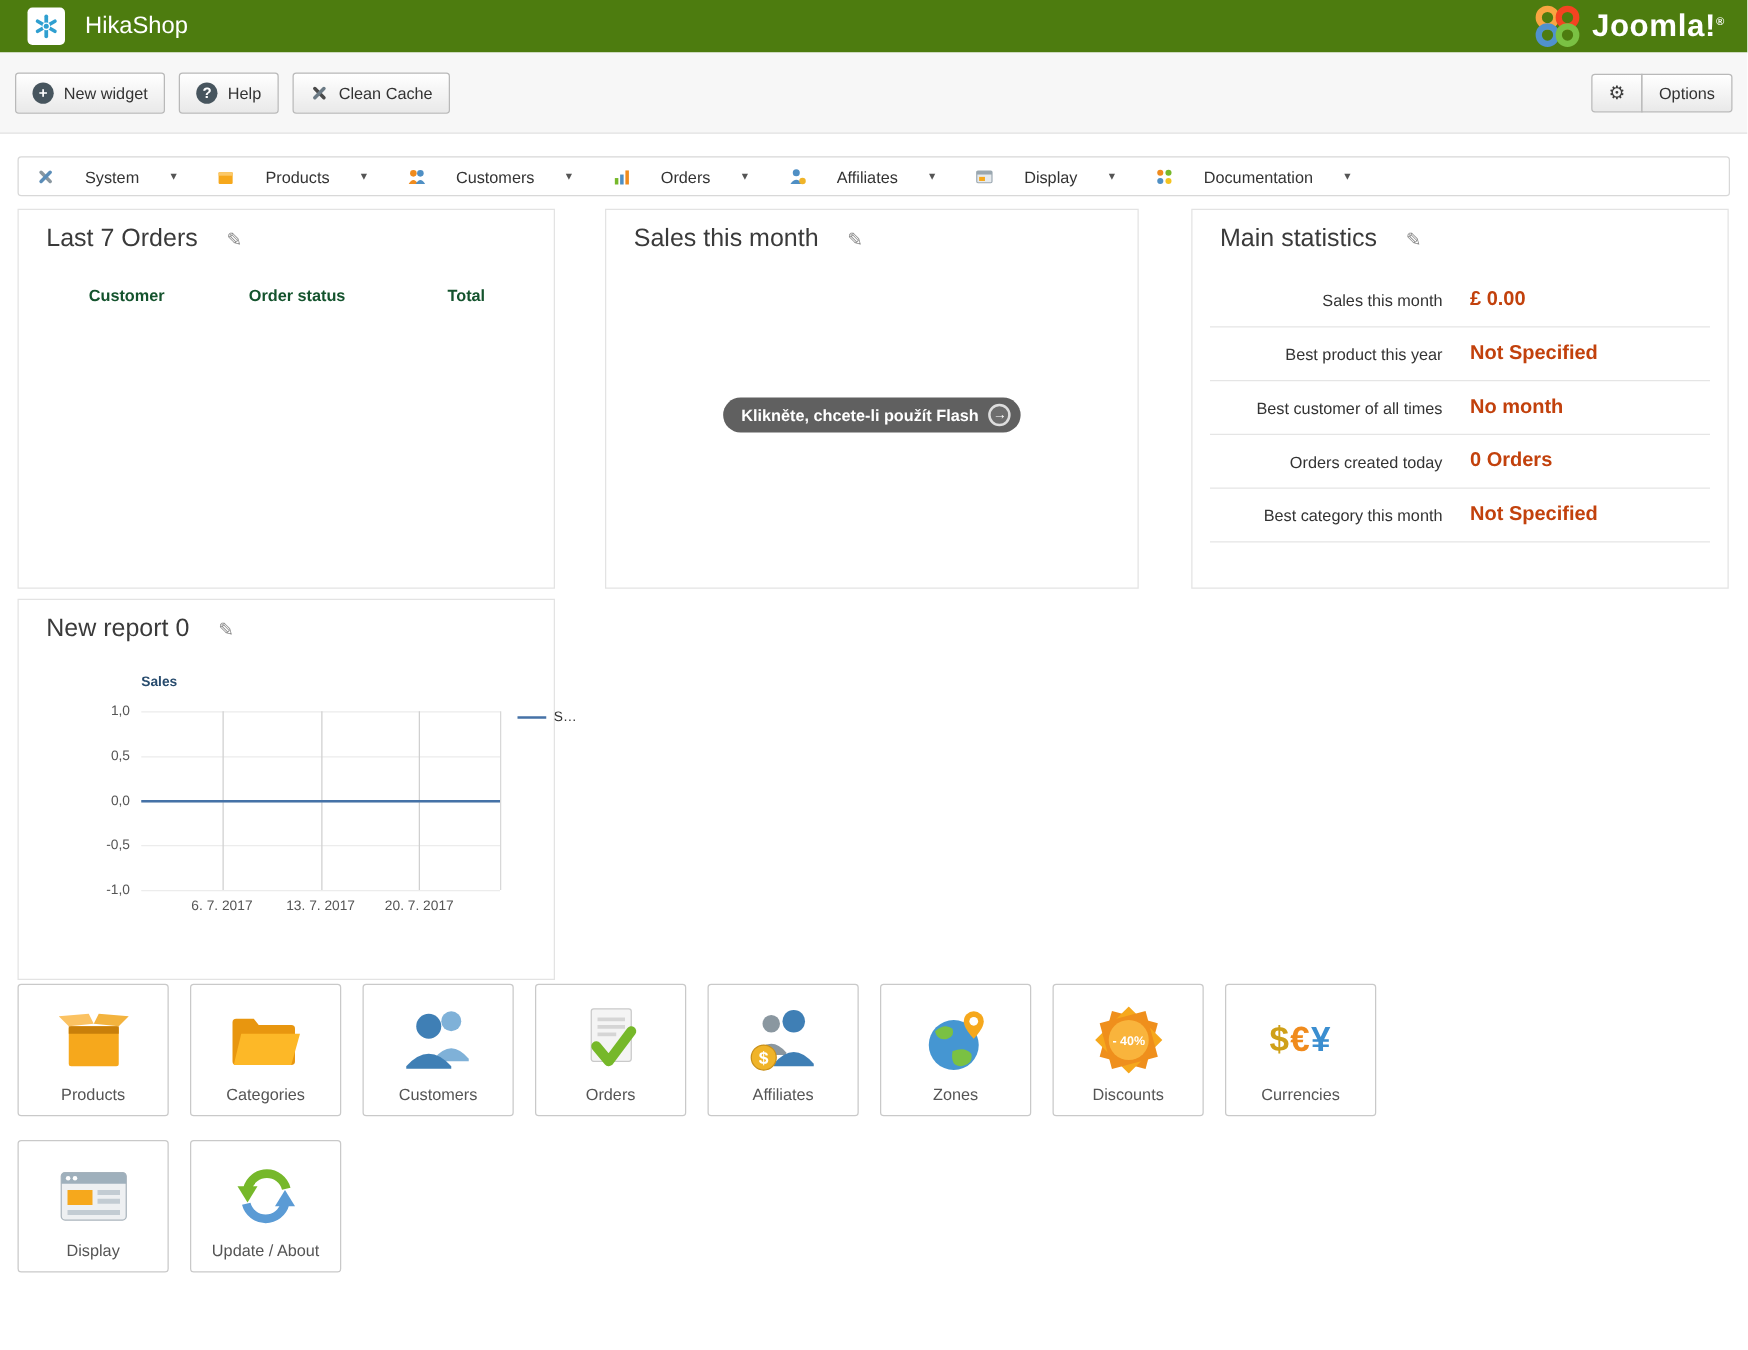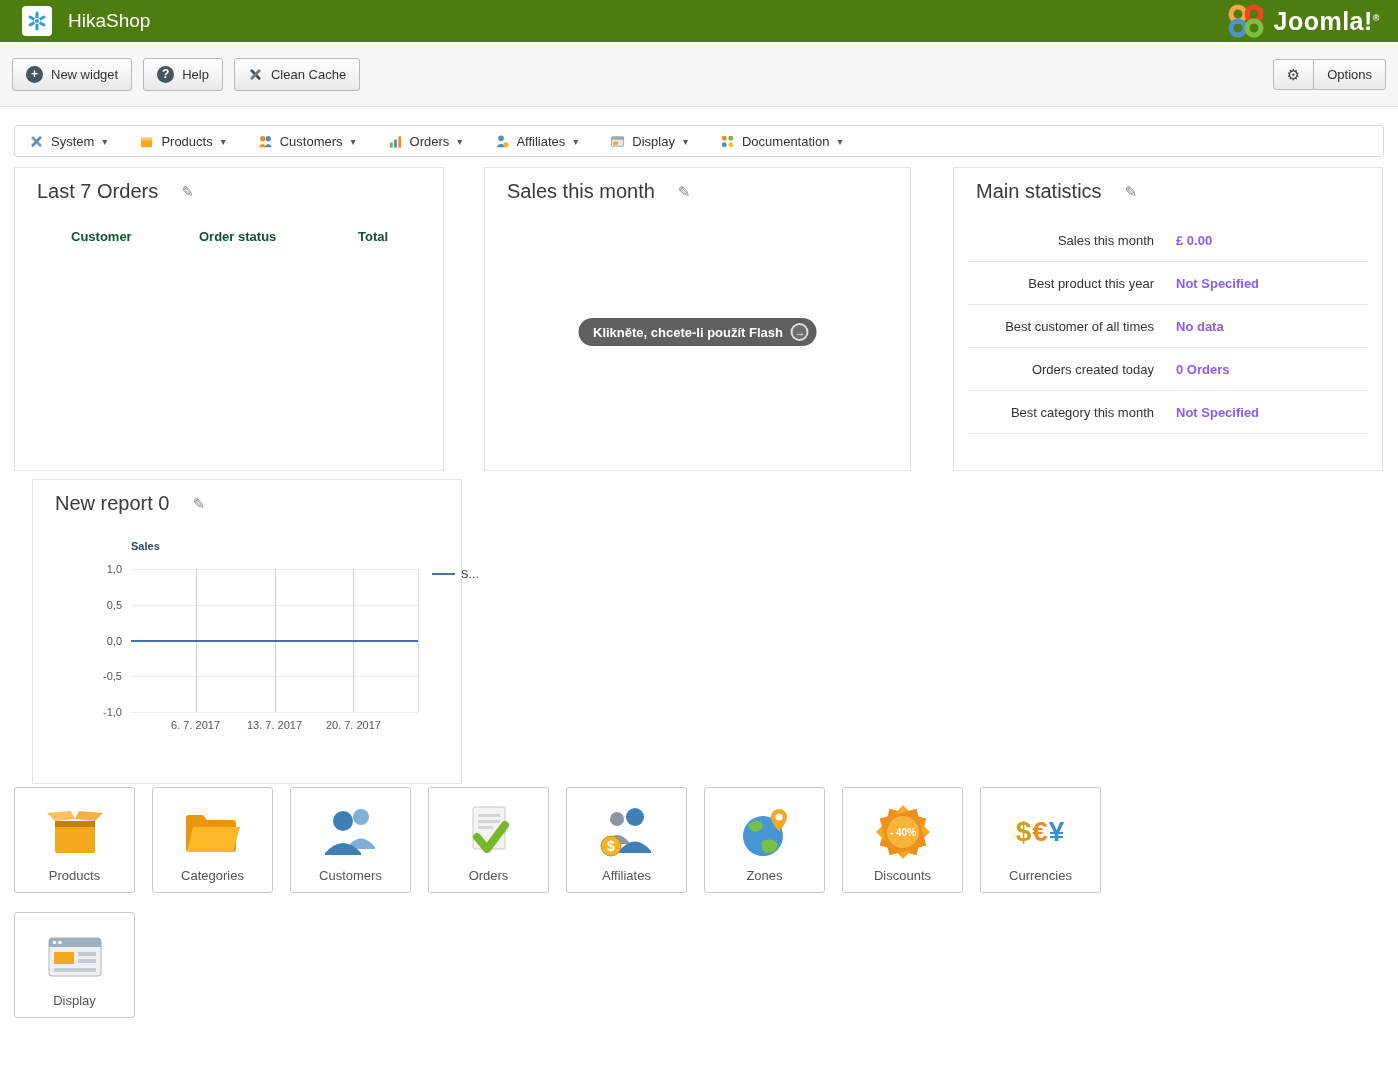--- a/index.html
+++ b/index.html
@@ -43,35 +43,35 @@
   .gicon { color: #3d3d3d; font-size: 15px; line-height: 15px; }
   .btn-group { display: inline-flex; }
   .btn-group .btn:first-child { border-radius: 3px 0 0 3px; }
   .btn-group .btn:last-child { border-radius: 0 3px 3px 0; margin-left: -1px; }
   
   .menubar {
     margin: 18px 14px 0; border: 1px solid #d8d8d8; border-radius: 3px;
     background: #fff; display: flex; align-items: center;
     padding: 0 14px; height: 32px; gap: 32px;
   }
-  .menu-item { display: flex; align-items: center; gap: 7px; cursor: pointer; color: #333; }
+  .menu-item { display: flex; align-items: center; gap: 24px; cursor: pointer; color: #333; }
   .menu-item .caret { color: #555; font-size: 10px; margin-left: 1px; }
   .mi { width: 15px; height: 15px; display: block; }
   
   .dash { position: relative; height: 630px; }
   .panel { position: absolute; border: 1px solid #e3e3e3; background: #fff; }
   .panel h2 {
     font-size: 20px; font-weight: 400; color: #3a3a3a;
     margin: 12px 0 0 22px; display: flex; align-items: center; gap: 23px;
   }
   .edit-icon { font-size: 15px; color: #8a8a8a; cursor: pointer; }
   .panel-orders { left: 14px; top: 10px;  width: 430px; height: 304px; }
   .panel-sales  { left: 484px; top: 10px; width: 427px; height: 304px; }
   .panel-stats  { left: 953px; top: 10px; width: 430px; height: 304px; }
-  .panel-report { left: 14px; top: 322px; width: 430px; height: 305px; margin-left: 18px; }
+  .panel-report { left: 14px; top: 322px; width: 430px; height: 305px; }
   
   .thead { display: flex; margin: 26px 0 0 56px; font-weight: bold; font-size: 13px; color: #14532d; }
   .thead .c1 { width: 128px; }
   .thead .c2 { width: 159px; }
   .thead .c3 { width: 60px; }
   
   .flash-pill {
     position: absolute; left: 50%; top: 150px; transform: translateX(-50%);
     background: #606060; color: #fff; font-weight: bold; font-size: 13px;
     border-radius: 16px; padding: 5px 8px 5px 15px;
@@ -83,21 +83,21 @@
     display: flex; align-items: center; justify-content: center;
     font-size: 11px; color: #fff; font-weight: bold;
   }
   
   .stat-rows { margin: 16px 14px 0 14px; }
   .stat-row {
     display: flex; align-items: center; height: 43px;
     border-bottom: 1px solid #e5e5e5;
   }
   .stat-label { width: 186px; text-align: right; color: #333; font-size: 13px; }
-  .stat-value { margin-left: 22px; color: #8b5cf6; font-weight: bold; font-size: 13px; cursor: pointer; }
+  .stat-value { margin-left: 22px; color: #c2410c; font-weight: bold; font-size: 16px; cursor: pointer; }
   
   .chart-title { position: absolute; left: 98px; top: 60px; font-size: 11px; font-weight: bold; color: #274b6d; }
   .plot {
     position: absolute; left: 98px; top: 89px; width: 288px; height: 143px;
     border-right: 1px solid #d8d8d8;
   }
   .hgrid { position: absolute; left: 0; right: 0; height: 1px; background: #ececec; }
   .vgrid { position: absolute; top: 0; bottom: 0; width: 1px; background: #d0d0d0; }
   .series-line { position: absolute; left: 0; right: 0; height: 2px; }
   .ytick {
@@ -284,21 +284,21 @@
       <div class="stat-row">
         <span class="stat-label">Sales this month</span>
         <span class="stat-value">£ 0.00</span>
       </div>
       <div class="stat-row">
         <span class="stat-label">Best product this year</span>
         <span class="stat-value">Not Specified</span>
       </div>
       <div class="stat-row">
         <span class="stat-label">Best customer of all times</span>
-        <span class="stat-value">No data</span>
+        <span class="stat-value">No month</span>
       </div>
       <div class="stat-row">
         <span class="stat-label">Orders created today</span>
         <span class="stat-value">0 Orders</span>
       </div>
       <div class="stat-row">
         <span class="stat-label">Best category this month</span>
         <span class="stat-value">Not Specified</span>
       </div>
     </div>
@@ -451,15 +451,26 @@
           <rect x="9" y="22" width="20" height="12" fill="#f6a81c"></rect>
           <rect x="33" y="22" width="18" height="4" fill="#c3ccd3"></rect>
           <rect x="33" y="29" width="18" height="4" fill="#c3ccd3"></rect>
           <rect x="9" y="38" width="42" height="4" fill="#c3ccd3"></rect>
         </svg>
       </div>
       <div class="label">Display</div>
     </div>
 
 
+    <div class="card">
+      <div class="icon-box">
+        <svg width="60" height="54" viewBox="0 0 60 54">
+          <path d="M46 21 A16 16 0 0 0 15 21" stroke="#76b82a" stroke-width="7" fill="none"></path>
+          <polygon points="15,32 7,19 23,19" fill="#76b82a"></polygon>
+          <path d="M14 33 A16 16 0 0 0 45 33" stroke="#5b9bd5" stroke-width="7" fill="none"></path>
+          <polygon points="45,22 37,35 53,35" fill="#5b9bd5"></polygon>
+        </svg>
+      </div>
+      <div class="label">Update / About</div>
+    </div>
 
   </div>
 </div>
 
 </body></html>

